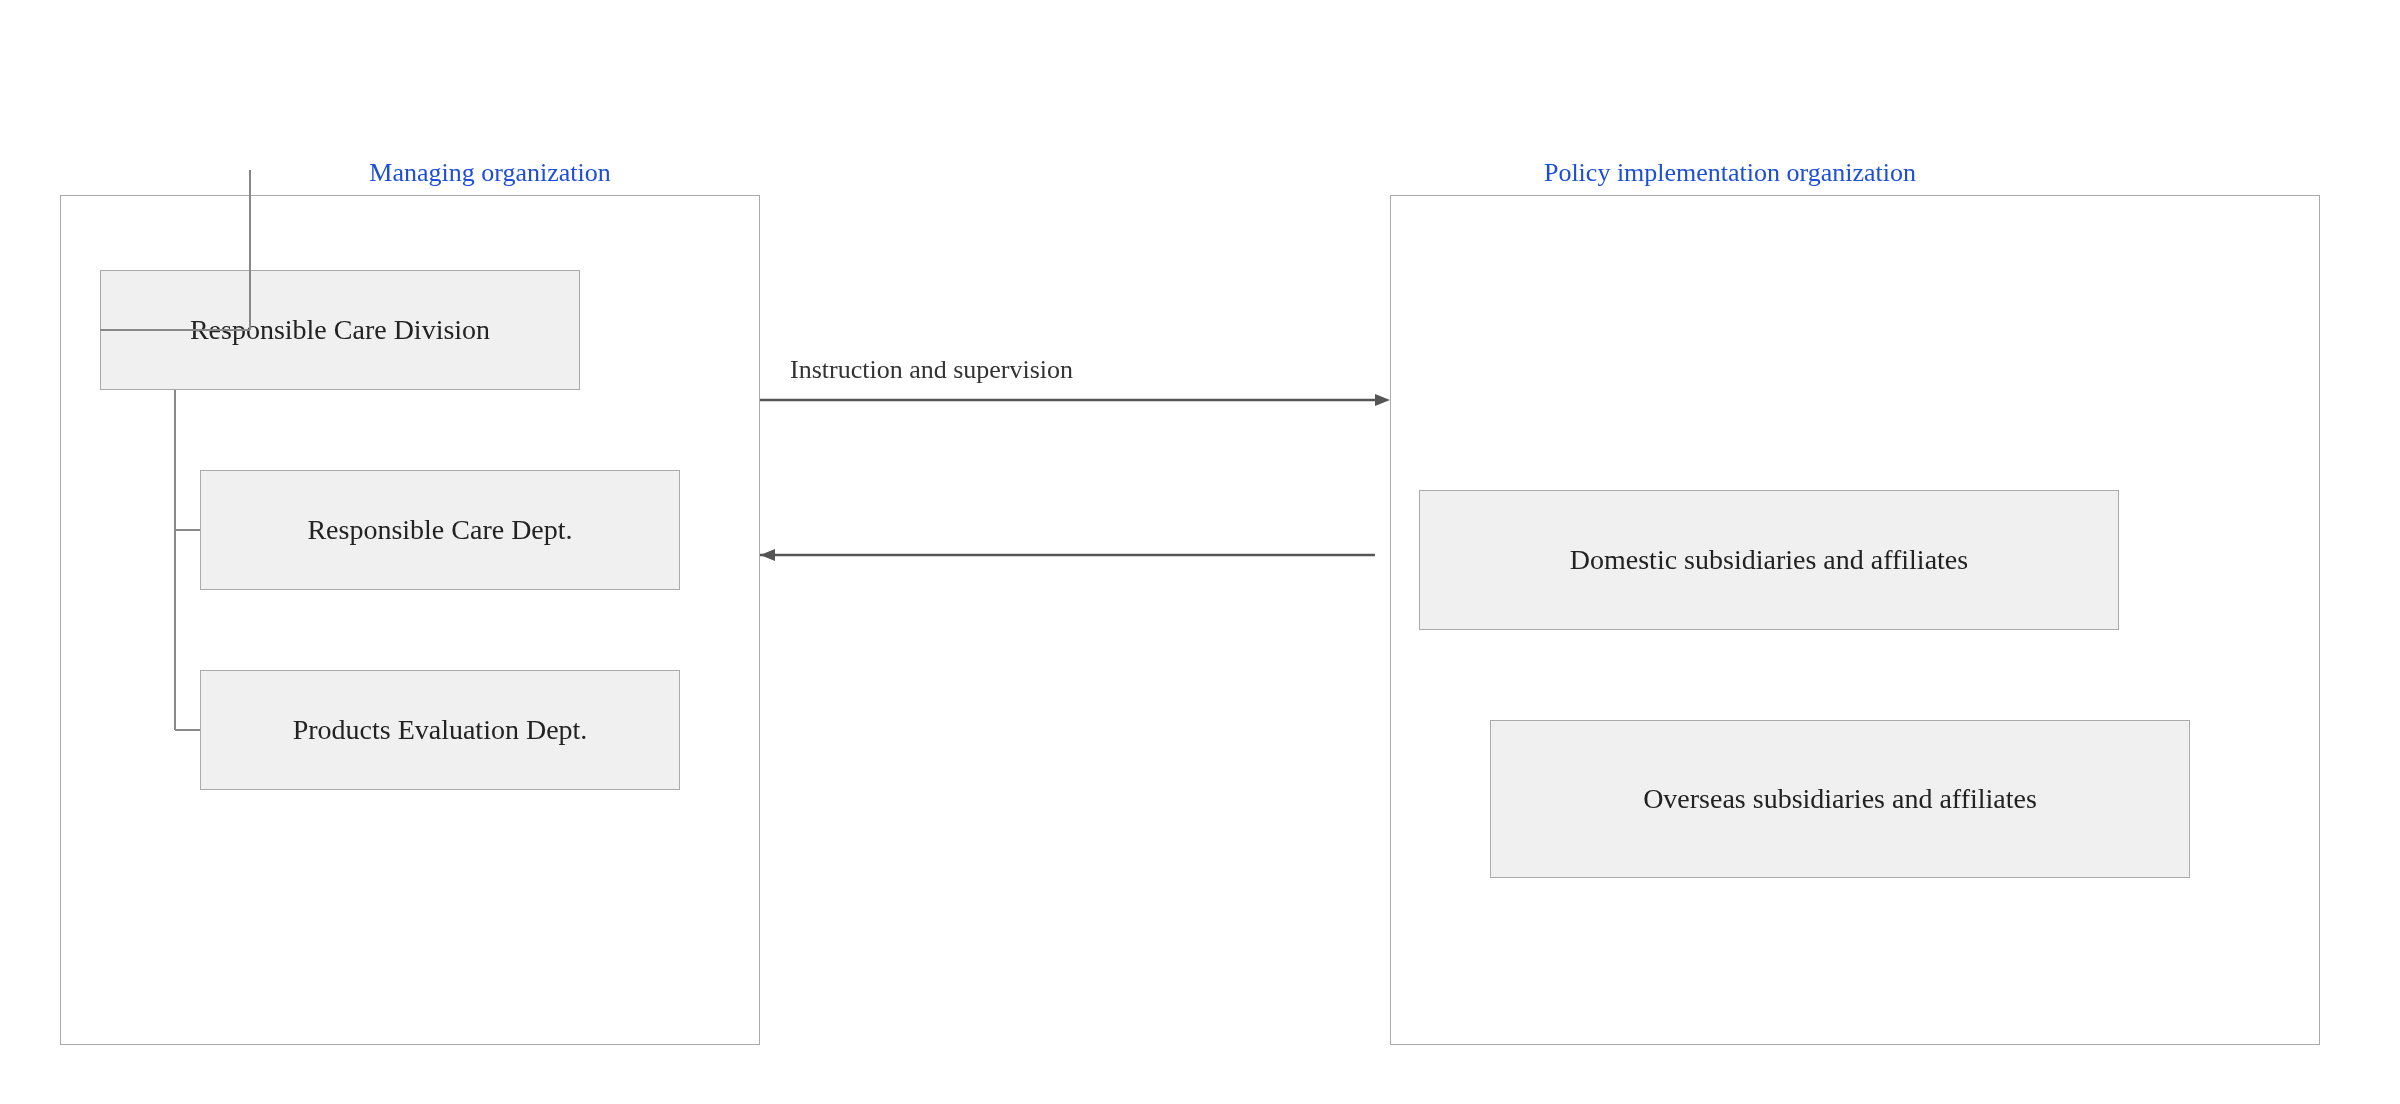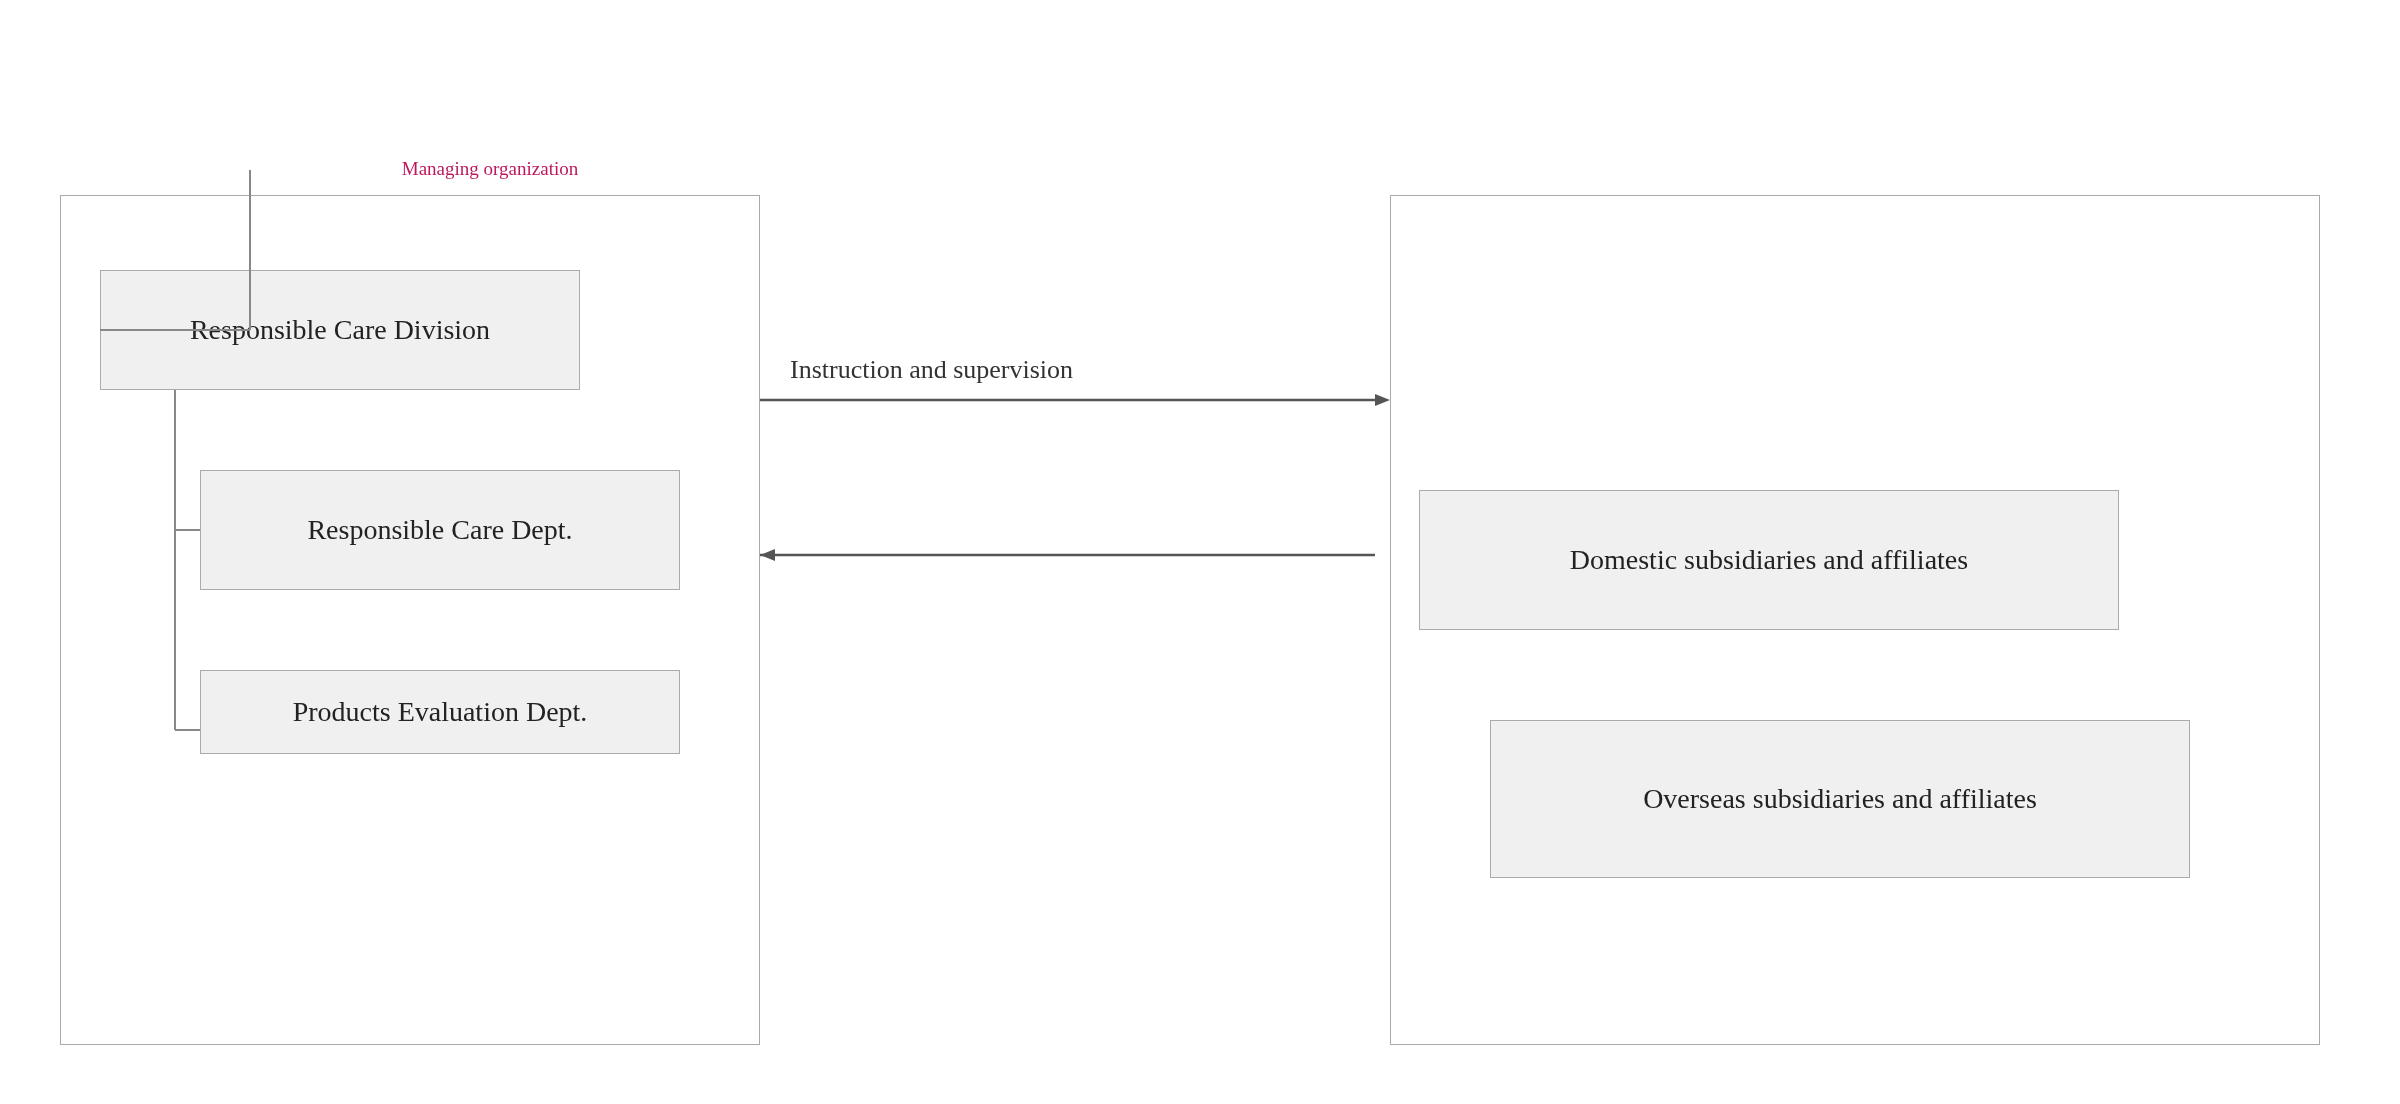--- a/index.html
+++ b/index.html
@@ -75,21 +75,21 @@
       top: 470px;
       width: 480px;
       height: 120px;
     }
 
     
     .box-pe-dept {
       left: 200px;
       top: 670px;
       width: 480px;
-      height: 84px;
+      height: 120px;
     }
 
     
     .box-sanyo {
       left: 1490px;
       top: 260px;
       width: 700px;
       height: 140px;
     }
 
@@ -105,22 +105,22 @@
     .box-overseas {
       left: 1490px;
       top: 720px;
       width: 700px;
       height: 158px;
     }
 
     
     .section-label {
       position: absolute;
-      font-size: 19px;
-      color: #be185d;
+      font-size: 26px;
+      color: #1d4ed8;
       text-align: center;
     }
 
     
     .arrow-label {
       position: absolute;
       font-size: 26px;
       color: #333;
     }
 
@@ -139,20 +139,21 @@
 
 <div class="diagram-container">
 
 
   <div class="managing-org-border"></div>
 
   <div class="policy-org-border"></div>
 
   <div class="section-label" style="left: 290px; top: 158px; width: 400px;">Managing organization</div>
 
+  <div class="section-label" style="left: 1430px; top: 158px; width: 600px;">Policy implementation organization</div>
 
   <div class="box box-rc-division">
     <span>Responsible Care Division</span>
   </div>
 
   <div class="box box-rc-dept">
     <span>Responsible Care Dept.</span>
   </div>
 
   <div class="box box-pe-dept">

